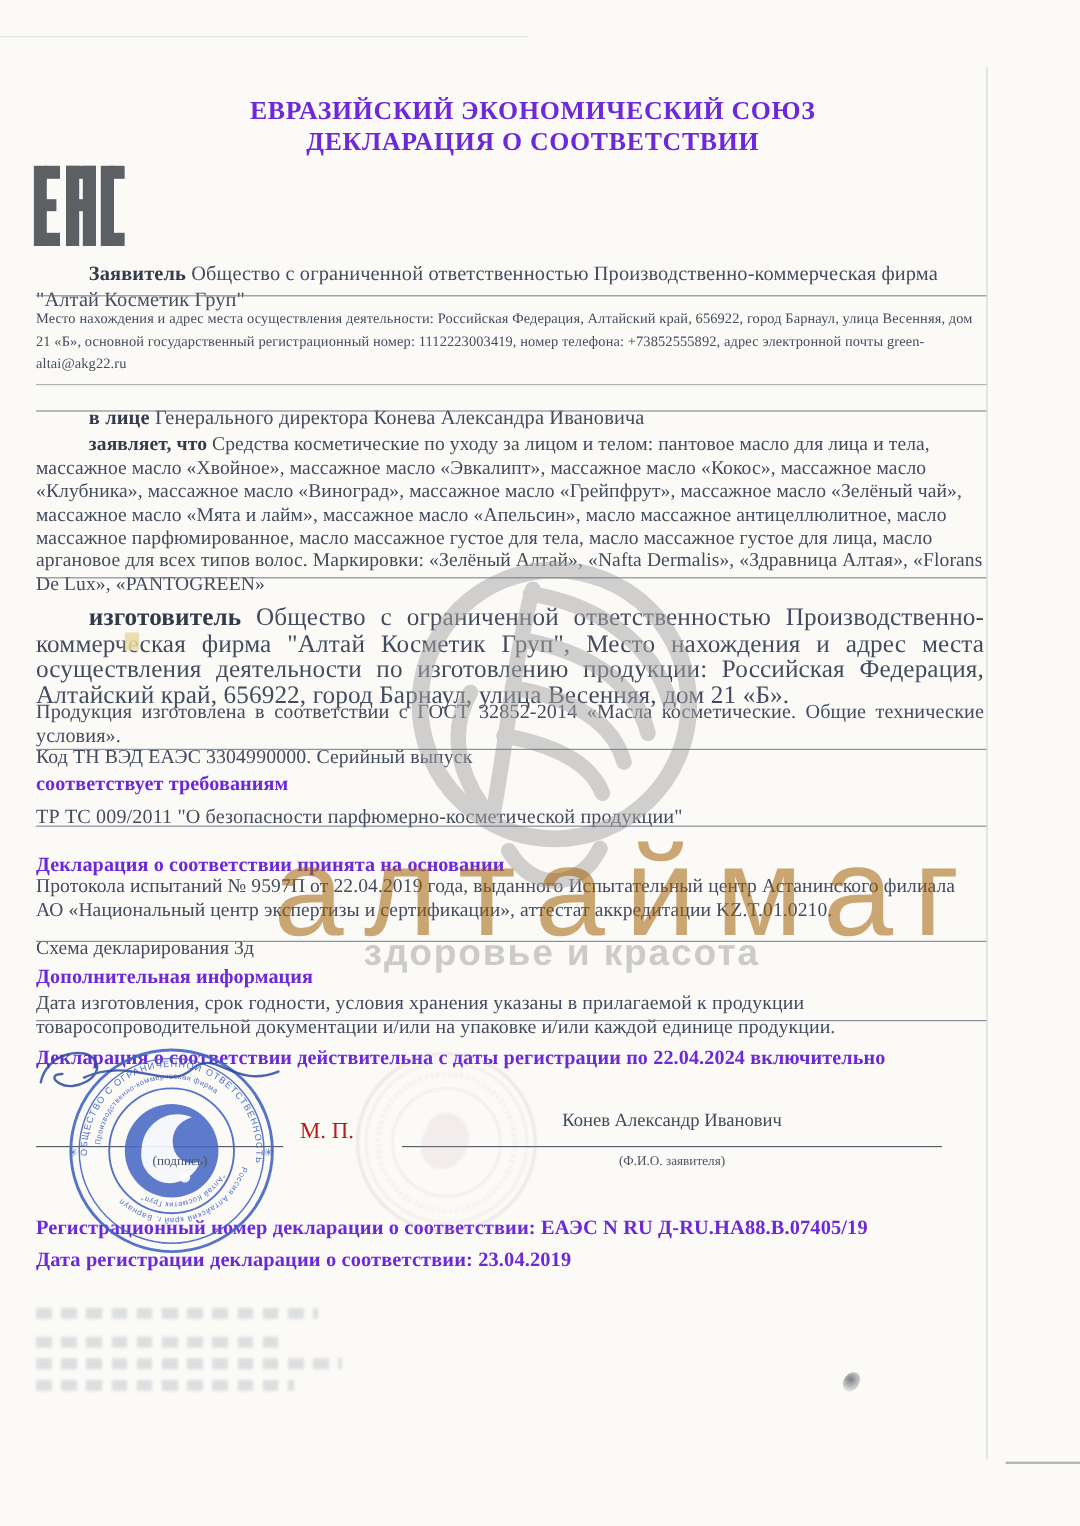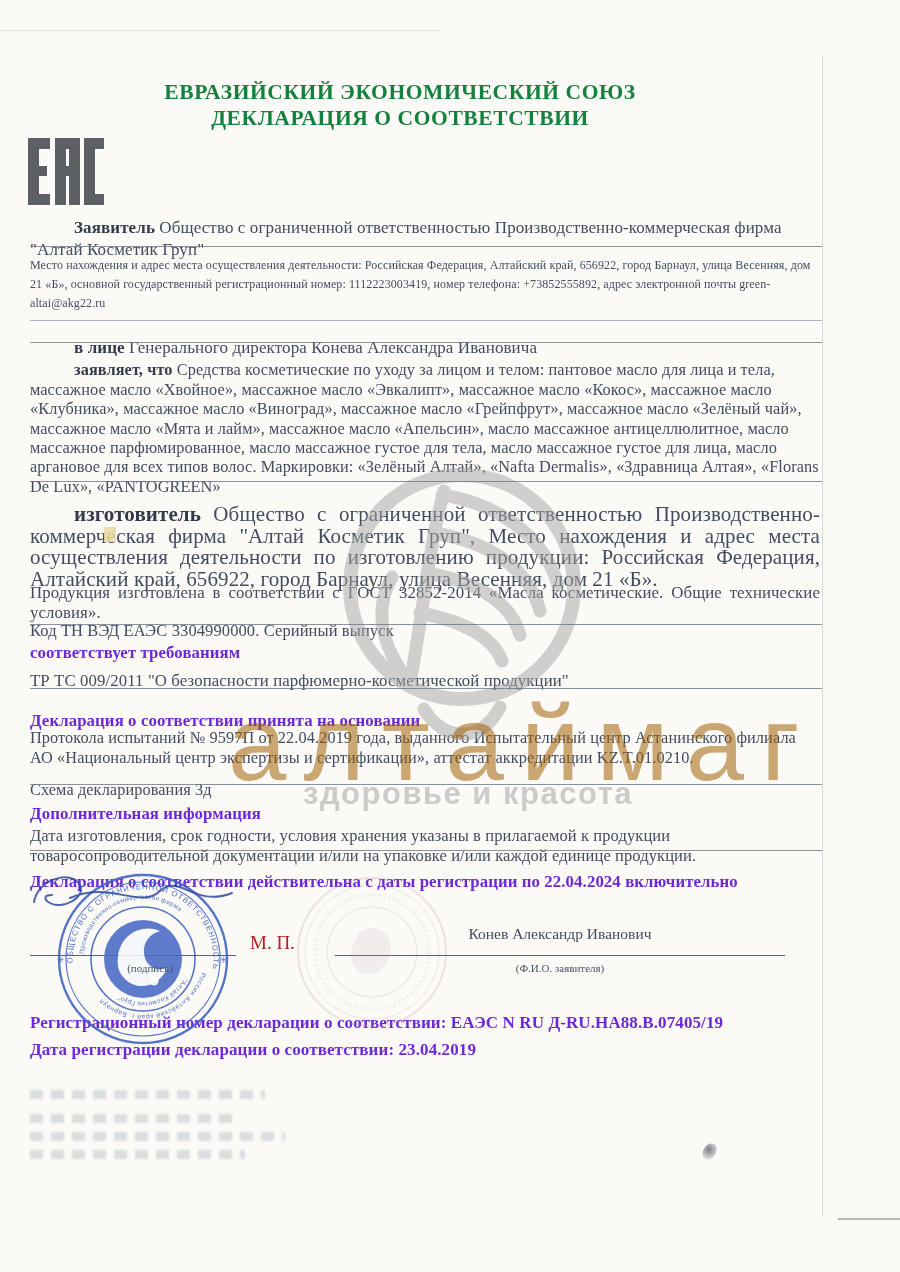--- a/index.html
+++ b/index.html
@@ -9,21 +9,21 @@
     font-family:"Liberation Serif", serif;
     color:#424b5e;
   }
   .abs{position:absolute;}
   .para{position:absolute;left:30px;width:790px;font-size:16.6px;line-height:20px;
         color:#434c5f;letter-spacing:.1px;}
   .para b{color:#333a4b;margin-left:44px;}
   .jst{text-align:justify;text-align-last:left;}
   .hr{position:absolute;left:30px;width:792px;height:1px;background:#6e7684;opacity:.8;z-index:2;}
   .ttl{position:absolute;left:0;width:800px;text-align:center;font-weight:bold;
-       color:#15803d;font-size:21.5px;letter-spacing:.6px;z-index:2;}
+       color:#6d28d9;font-size:21.5px;letter-spacing:.6px;z-index:2;padding-left:44px;}
   .bold-line{font-weight:bold;color:#6d28d9;}
   .wm-brand{position:absolute;left:228px;top:672px;font-family:"Liberation Sans",sans-serif;
        font-weight:normal;font-size:105px;letter-spacing:17px;color:#a16207;opacity:.55;z-index:1;margin-top:12px;}
   .wm-tag{position:absolute;left:303px;top:776px;font-family:"Liberation Sans",sans-serif;
        font-weight:bold;font-size:31px;letter-spacing:1.5px;color:#b3b3b3;opacity:.65;z-index:1;}
   .sig-line{position:absolute;height:1px;background:#59606d;top:955px;z-index:3;}
   .caption{position:absolute;font-size:11px;color:#4a5263;text-align:center;z-index:6;}
   .bleed{position:absolute;height:9px;z-index:1;
      background:repeating-linear-gradient(90deg, rgba(148,158,170,.30) 0 13px, rgba(148,158,170,0) 13px 21px);
      filter:blur(1.3px);}

